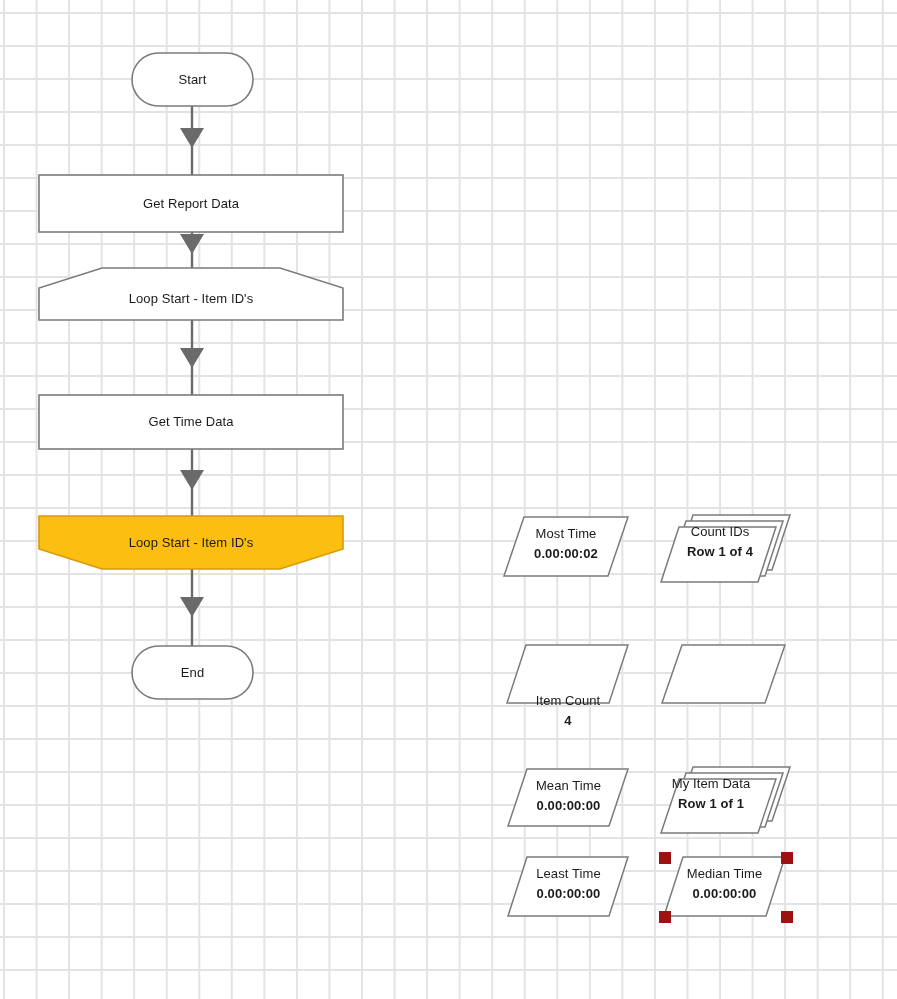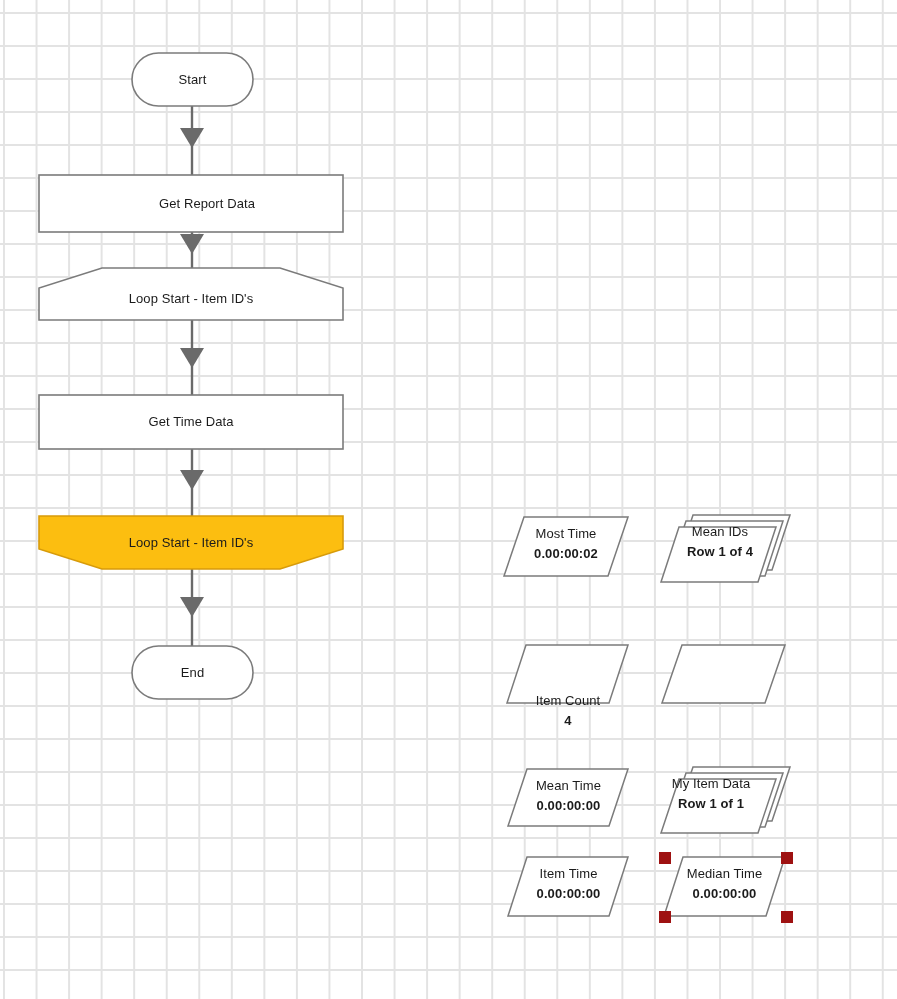--- a/index.html
+++ b/index.html
@@ -123,58 +123,58 @@
       <rect x="659" y="852" width="12" height="12" fill="#9e1111"></rect>
       <rect x="781" y="852" width="12" height="12" fill="#9e1111"></rect>
       <rect x="659" y="911" width="12" height="12" fill="#9e1111"></rect>
       <rect x="781" y="911" width="12" height="12" fill="#9e1111"></rect>
     </g>
 
   </svg>
 
   <div class="node-label" style="left:132px; top:71px; width:121px;">Start</div>
 
-  <div class="node-label" style="left:39px; top:195px; width:304px;padding-left:16px;">Get Report Data</div>
+  <div class="node-label" style="left:39px; top:195px; width:304px;">Get Report Data</div>
 
   <div class="node-label" style="left:39px; top:290px; width:304px;">Loop Start - Item ID's</div>
 
   <div class="node-label" style="left:39px; top:413px; width:304px;">Get Time Data</div>
 
   <div class="node-label" style="left:39px; top:534px; width:304px;">Loop Start - Item ID's</div>
 
   <div class="node-label" style="left:132px; top:664px; width:121px;">End</div>
 
   <div class="node-label two-line" style="left:504px; top:524px; width:124px;">
     <span class="name">Most Time</span>
     <span class="val">0.00:00:02</span>
   </div>
 
   <div class="node-label two-line" style="left:661px; top:522px; width:118px;">
-    <span class="name">Mean IDs</span>
+    <span class="name">Count IDs</span>
     <span class="val">Row 1 of 4</span>
   </div>
 
   <div class="node-label two-line" style="left:507px; top:691px; width:122px;">
     <span class="name">Item Count</span>
     <span class="val">4</span>
   </div>
 
 
   <div class="node-label two-line" style="left:508px; top:776px; width:121px;">
     <span class="name">Mean Time</span>
     <span class="val">0.00:00:00</span>
   </div>
 
   <div class="node-label two-line" style="left:652px; top:774px; width:118px;">
     <span class="name">My Item Data</span>
     <span class="val">Row 1 of 1</span>
   </div>
 
   <div class="node-label two-line" style="left:508px; top:864px; width:121px;">
-    <span class="name">Item Time</span>
+    <span class="name">Least Time</span>
     <span class="val">0.00:00:00</span>
   </div>
 
   <div class="node-label two-line" style="left:664px; top:864px; width:121px;">
     <span class="name">Median Time</span>
     <span class="val">0.00:00:00</span>
   </div>
 
 </div>
 

